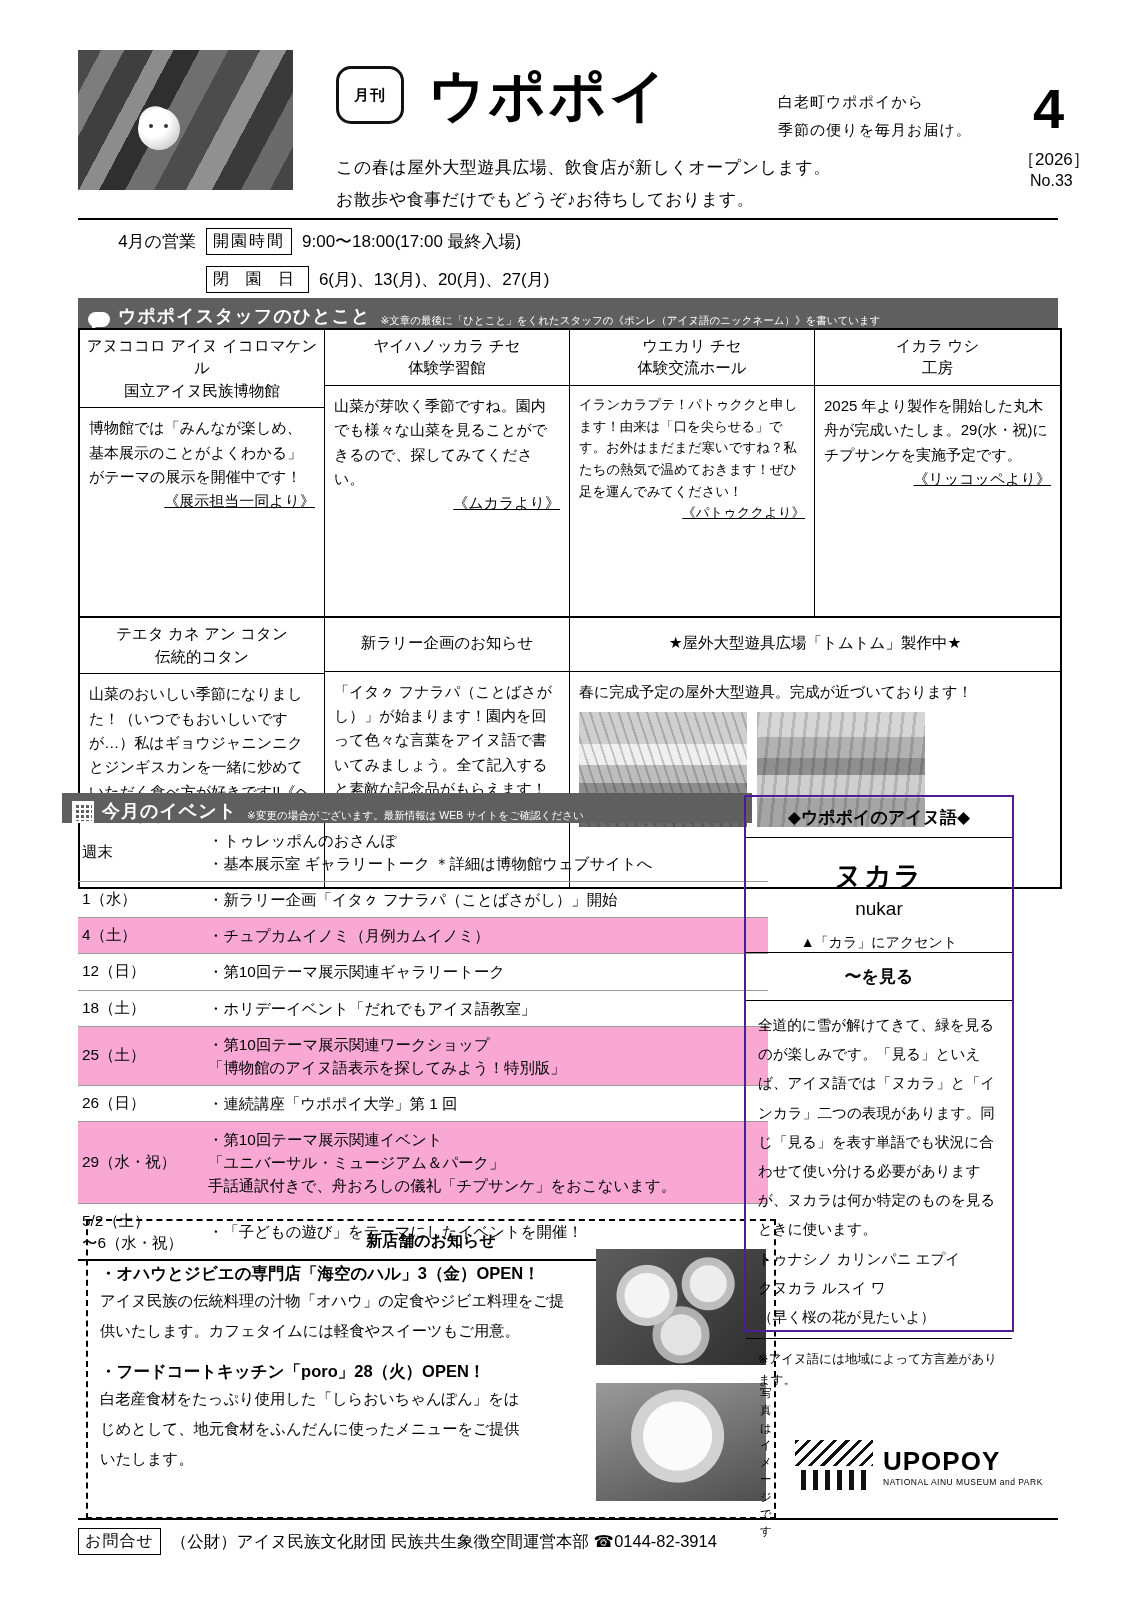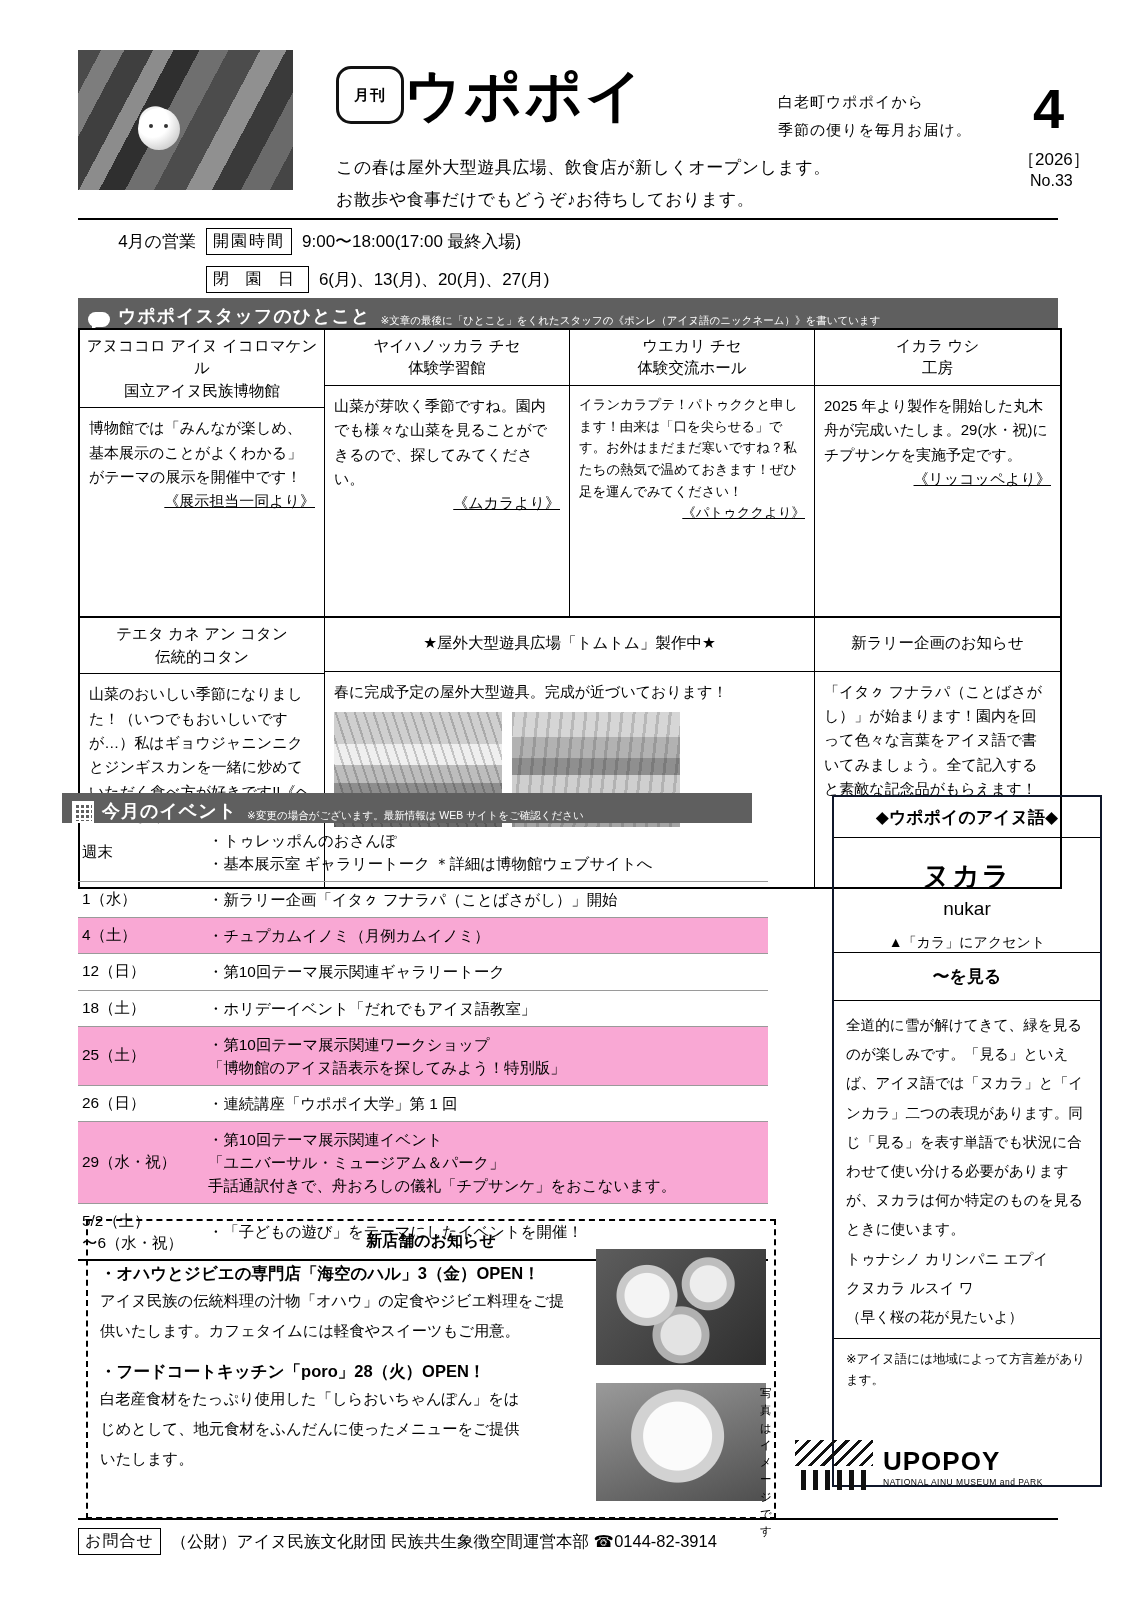--- a/index.html
+++ b/index.html
@@ -27,21 +27,21 @@
   .photo-top .ball:after{content:"";position:absolute;left:26px;top:16px;width:4px;height:4px;border-radius:50%;background:#333;}
 
   .logo-wrap{position:absolute;left:258px;top:26px;display:flex;align-items:flex-start;}
   .logo-book{
     width:62px;height:52px;border:3px solid #111;border-radius:15px;
     display:flex;align-items:center;justify-content:center;font-weight:bold;
     font-size:15px;letter-spacing:1px;position:relative;background:#fff;
   }
   .logo-book span{line-height:1.05;text-align:center;}
   .logo-title{
-    font-size:57px;font-weight:bold;letter-spacing:2px;margin-left:0;margin-top:-8px;
+    font-size:57px;font-weight:bold;letter-spacing:2px;margin-left:24px;margin-top:-8px;
     font-family:"DejaVu Sans",sans-serif;
   }
   .logo-tag{position:absolute;left:700px;top:48px;font-size:15px;line-height:1.85;letter-spacing:1px;}
   .issue-num{position:absolute;left:955px;top:36px;font-size:56px;font-weight:bold;font-family:"Liberation Sans",sans-serif;}
   .issue-year{position:absolute;left:940px;top:108px;font-size:17px;}
   .issue-no{position:absolute;left:952px;top:132px;font-size:16px;}
 
   .lead{position:absolute;left:258px;top:112px;font-size:17px;line-height:1.9;letter-spacing:.5px;}
 
   .rule{position:absolute;left:78px;width:980px;height:2px;background:#000;}
@@ -113,21 +113,21 @@
       radial-gradient(circle at 30% 40%,#f4f4f4 0 22px,#c9c9c9 23px 30px,rgba(0,0,0,0) 31px),
       radial-gradient(circle at 66% 30%,#ededed 0 18px,#bdbdbd 19px 26px,rgba(0,0,0,0) 27px),
       radial-gradient(circle at 50% 74%,#e3e3e3 0 20px,#b0b0b0 21px 28px,rgba(0,0,0,0) 29px),
       linear-gradient(135deg,#5d5d5d,#2e2e2e);}
   .sp2{left:508px;top:162px;width:170px;height:118px;background:
       radial-gradient(circle at 48% 45%,#fbfbfb 0 34px,#d2d2d2 35px 46px,rgba(0,0,0,0) 47px),
       linear-gradient(160deg,#9a9a9a,#4f4f4f);}
   .photo-note{position:absolute;left:672px;top:164px;font-size:11.5px;line-height:1.5;}
 
   
-  .ainu{position:absolute;left:832px;top:795px;width:270px;height:692px;border:2px solid #0f172a;box-sizing:border-box;}
+  .ainu{position:absolute;left:744px;top:795px;width:270px;height:537px;border:2px solid #4c1d95;box-sizing:border-box;}
   .ainu-title{text-align:center;font-size:17px;font-weight:bold;padding:9px 0 8px;border-bottom:1px solid #000;}
   .ainu-word{text-align:center;font-size:27px;font-weight:bold;margin-top:20px;letter-spacing:2px;}
   .ainu-roman{text-align:center;font-size:19px;margin-top:4px;}
   .ainu-accent{text-align:center;font-size:14px;margin-top:14px;border-bottom:1px solid #000;}
   .ainu-mean{text-align:center;font-size:17px;font-weight:bold;padding:12px 0 12px;border-bottom:1px solid #000;}
   .ainu-body{font-size:14.6px;line-height:2.0;padding:10px 12px 0;}
   .ainu-foot{font-size:12.5px;line-height:1.7;padding:10px 12px 0;margin-top:6px;border-top:1px solid #000;}
 
   
   .brand{position:absolute;left:795px;top:1440px;width:260px;display:flex;align-items:center;}
@@ -245,33 +245,33 @@
     </div>
 
     <div class="staff-row2">
       <div class="staff-col" style="width:25%">
         <div class="staff-th">
           <div>テエタ カネ アン コタン</div>
           <div>伝統的コタン</div>
         </div>
         <div class="staff-td" style="height:195px">山菜のおいしい季節になりました！（いつでもおいしいですが…）私はギョウジャニンニクとジンギスカンを一緒に炒めていただく食べ方が好きです!!《ヘチャカより》</div>
       </div>
+      <div class="staff-col" style="width:25%">
+        <div class="staff-th" style="padding-top:14px;padding-bottom:16px;">新ラリー企画のお知らせ</div>
+        <div class="staff-td" style="height:195px">「イタㇰ フナラパ（ことばさがし）」が始まります！園内を回って色々な言葉をアイヌ語で書いてみましょう。全て記入すると素敵な記念品がもらえます！</div>
+      </div>
       <div class="staff-col" style="width:50%">
         <div class="staff-th" style="padding-top:14px;padding-bottom:16px;">★屋外大型遊具広場「トムトム」製作中★</div>
         <div class="staff-td" style="height:195px">
           <div>春に完成予定の屋外大型遊具。完成が近づいております！</div>
           <div class="mini-photos">
             <div class="mini-photo mp1"></div>
             <div class="mini-photo mp2"></div>
           </div>
         </div>
-      </div>
-      <div class="staff-col" style="width:25%">
-        <div class="staff-th" style="padding-top:14px;padding-bottom:16px;">新ラリー企画のお知らせ</div>
-        <div class="staff-td" style="height:195px">「イタㇰ フナラパ（ことばさがし）」が始まります！園内を回って色々な言葉をアイヌ語で書いてみましょう。全て記入すると素敵な記念品がもらえます！</div>
       </div>
     </div>
   </div>
 
   <div class="barhead" style="position:absolute;left:62px;top:793px;width:690px;box-sizing:border-box;">
     <span class="cal-icon"></span>
     <span>今月のイベント</span>
     <span class="note">※変更の場合がございます。最新情報は WEB サイトをご確認ください</span>
   </div>
 

